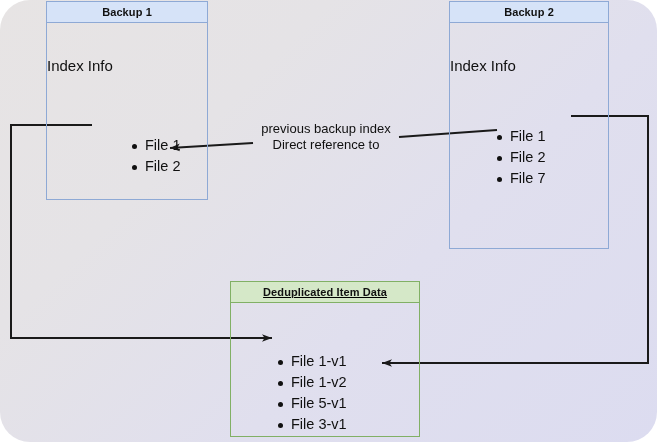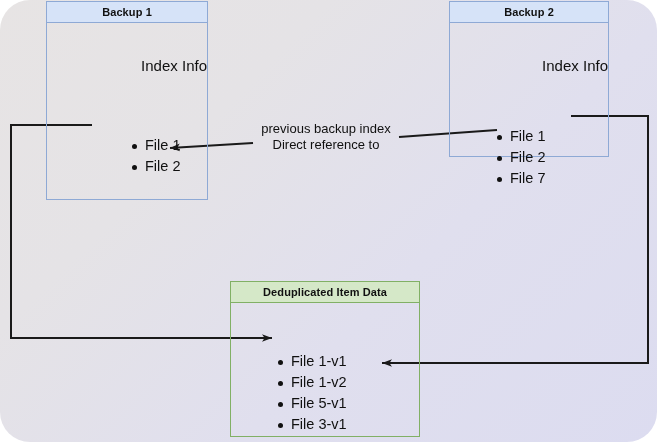--- a/index.html
+++ b/index.html
@@ -45,31 +45,32 @@
     font-weight: bold;
     color: #111111;
     letter-spacing: 0.1px;
   }
   .box-body {
     position: relative;
     height: calc(100% - 21px);
   }
   .box.green {
     border-color: #81b065;
+    text-decoration: underline;
   }
   .box.green .box-header {
     background: #d5e8c8;
     border-bottom-color: #81b065;
   }
   .index-title {
     position: absolute;
     left: 0;
     right: 0;
     top: 34px;
-    text-align: right;
+    text-align: left;
     font-size: 15px;
     color: #101010;
   }
   .file-list {
     position: absolute;
     margin: 0;
     padding: 0;
     list-style: none;
   }
   .file-list li {
@@ -85,21 +86,21 @@
     position: absolute;
     left: 3px;
     top: 9px;
     width: 5px;
     height: 5px;
     border-radius: 50%;
     background: #101010;
   }
   #backup1 { left: 46px; top: 1px; width: 162px; height: 199px; }
   #backup1 .file-list { left: 82px; top: 112px; }
-  #backup2 { left: 449px; top: 1px; width: 160px; height: 156px; }
+  #backup2 { left: 449px; top: 1px; width: 160px; height: 248px; }
   #backup2 .file-list { left: 44px; top: 103px; }
   #dedup { left: 230px; top: 281px; width: 190px; height: 156px; }
   #dedup .file-list { left: 44px; top: 48px; text-align: center; }
   .edge-label {
     position: absolute;
     left: 253px;
     top: 121px;
     width: 146px;
     text-align: center;
     font-size: 13px;

